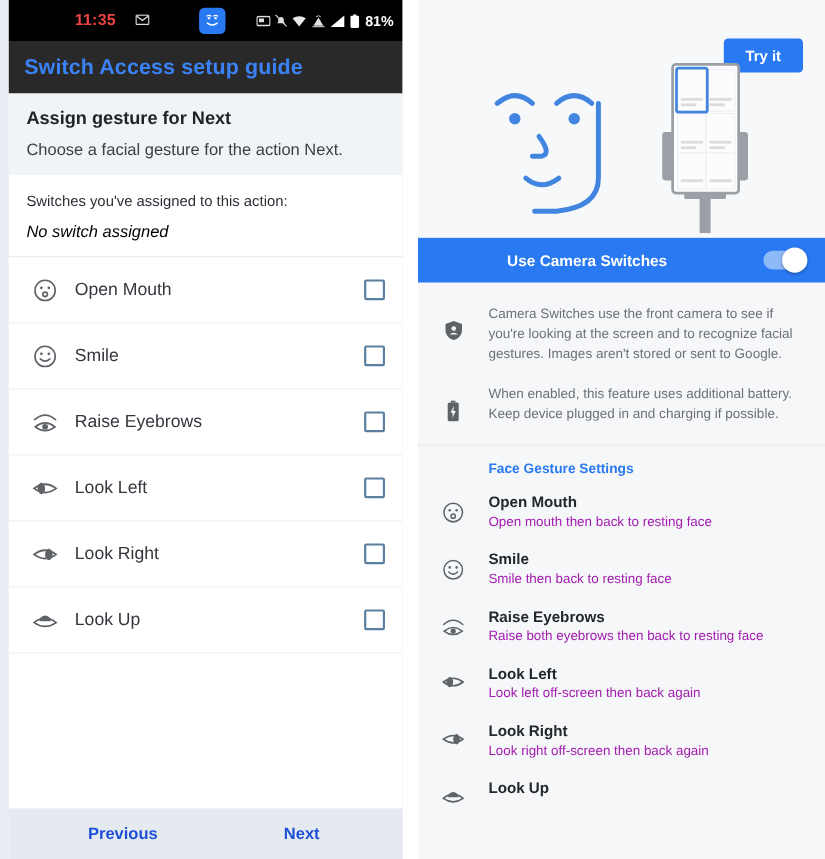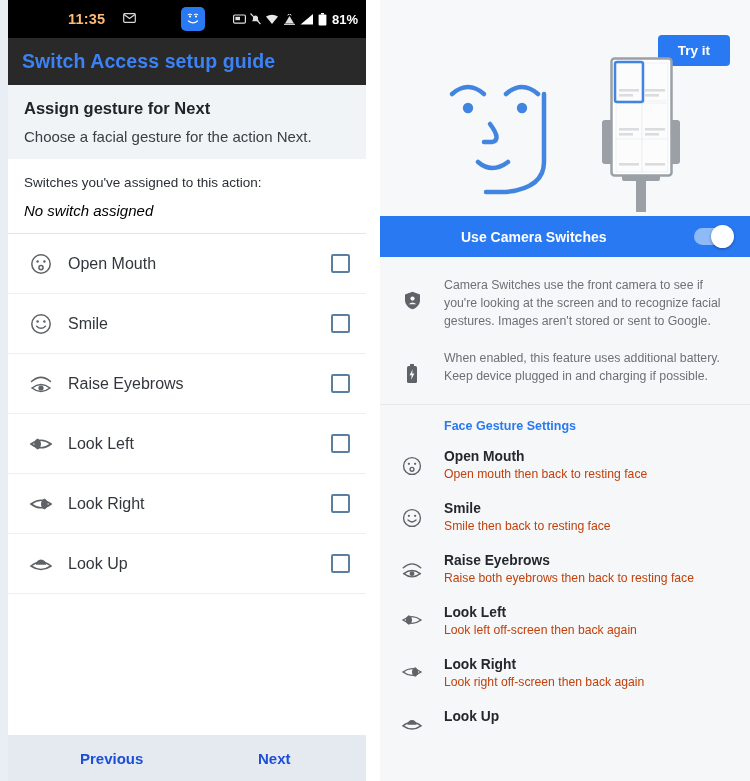--- a/index.html
+++ b/index.html
@@ -22,21 +22,21 @@
     background:#f5f7f9;display:flex;flex-direction:column;
   }
 
   
   .statusbar{
     height:38px;background:#000000;color:#ffffff;
     display:flex;align-items:center;position:relative;flex:0 0 auto;
   }
   .sb-time{
     position:absolute;left:60px;font-size:14.5px;font-weight:bold;
-    letter-spacing:.2px;color:#fdba74;
+    letter-spacing:.2px;color:#ef4444;
   }
   .sb-mail{position:absolute;left:115px;font-size:11px;color:#d8d8d8;}
   .sb-face{
     position:absolute;left:173px;top:7px;width:24px;height:24px;border-radius:5px;
     background:#2979f2;display:flex;align-items:center;justify-content:center;
   }
   .sb-right{
     position:absolute;right:8px;display:flex;align-items:center;gap:4px;
   }
   .sb-right .ic{display:inline-flex;align-items:center;}
@@ -120,21 +120,21 @@
   .info-row{display:flex;padding:10px 18px 10px 0;}
   .info-row .iicon{width:64px;flex:0 0 auto;display:flex;justify-content:center;padding-top:14px;}
   .info-row .itext{font-size:12.3px;line-height:1.45;color:#6d7177;}
 
   .fgs-title{
     font-size:12.5px;font-weight:bold;color:#2979f2;padding:14px 0 8px 64px;
   }
   .rgrow{display:flex;padding:8px 18px 12px 0;align-items:flex-start;}
   .rgrow .ricon{width:64px;flex:0 0 auto;display:flex;justify-content:center;padding-top:6px;}
   .rgrow .rtitle{font-size:13.8px;font-weight:bold;color:#24282d;margin-bottom:3px;}
-  .rgrow .rdesc{font-size:12.2px;color:#c2410c;}
+  .rgrow .rdesc{font-size:12.2px;color:#a21caf;}
 </style>
 </head>
 <body>
 
 <div class="screen">
 
   <div class="left-panel">
     <div class="phone-frame">
 
       <div class="statusbar">

